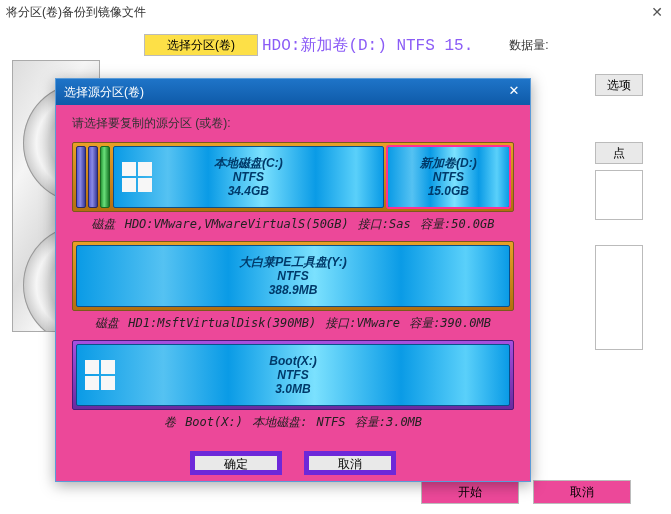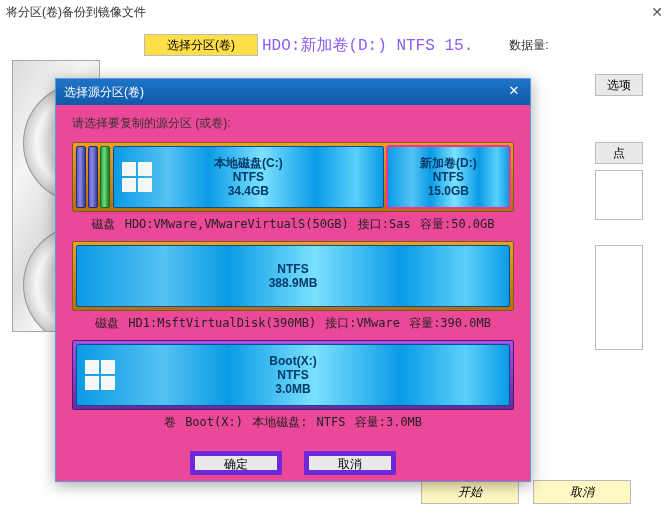--- a/index.html
+++ b/index.html
@@ -22,31 +22,31 @@
 .hdd-illust::after { content:""; position:absolute; left:10px; top:164px; width:120px; height:120px; border-radius:50%; background: radial-gradient(circle at 50% 50%, #fbfbfb 0%, #ddd 40%, #f6f6f6 55%, #ccc 70%, #f0f0f0 85%, #bbb 100%); box-shadow: inset 0 0 0 1px #999; }
 
 
 .side-btn1 { position:absolute; right: 28px; top: 74px; width: 48px; height: 22px; background:#e9e9e9; border:1px solid #bbb; font-size:12px; }
 .side-btn2 { position:absolute; right: 28px; top: 142px; width: 48px; height: 22px; background:#e9e9e9; border:1px solid #bbb; font-size:12px; }
 .side-box1 { position:absolute; right: 28px; top: 170px; width: 48px; height: 50px; border:1px solid #bbb; background:#fff; }
 .side-box2 { position:absolute; right: 28px; top: 245px; width: 48px; height: 105px; border:1px solid #bbb; background:#fff; }
 
 
 .outer-bottom { position:absolute; left:0; right:0; bottom: 10px; display:flex; justify-content:flex-end; gap: 14px; padding-right: 40px; }
-.outer-bottom button { width: 98px; height: 24px; font-size:12px; background:#fef9c3; border:1px solid #bbb;font-style:italic; }
+.outer-bottom button { width: 98px; height: 24px; font-size:12px; background:#ec4899; border:1px solid #bbb; }
 
 
 .modal { position:absolute; left: 55px; top: 58px; width: 476px; background:#ec4899; border:1px solid #5a9bd8; box-shadow: 0 3px 14px rgba(0,0,0,0.35); margin-top: 20px; }
 .modal-title { height: 26px; background: linear-gradient(#1e74c8,#0f5aa8); color:#fff; font-size:12px; display:flex; align-items:center; justify-content:space-between; padding: 0 8px; }
 .modal-close { width:16px; height:16px; color:#fff; font-size:13px; line-height:14px; text-align:center; cursor:pointer; }
 .modal-body { padding: 10px 16px 6px 16px; }
 .prompt { font-size: 12px; color:#333; margin-bottom: 10px; }
 
 
-.disk-group { margin-top: 8px; }
+.disk-group { margin-top: 8px; font-style: italic; }
 .disk-bar { border: 1px solid #7a5a1c; padding: 3px; background: linear-gradient(#e9a026,#b46e0e); border-radius: 2px; }
 .disk-bar-inner { display:flex; gap: 3px; height: 62px; }
 .stripe-pane { width: 34px; display:flex; gap:2px; }
 .stripe { flex:1; border:1px solid #2a2a66; border-radius:2px; background: linear-gradient(90deg,#5a5acf,#8a8ae6 40%,#3a3a99); }
 .stripe.g { background: linear-gradient(90deg,#2a9a3a,#6be07a 40%,#1a7a2a); border-color:#1a6a22; }
 .part { position:relative; flex:1; border:1px solid #0a4f8a; border-radius:2px; background: linear-gradient(90deg,#0a9be6 0%,#55c2f2 20%,#0a9be6 35%,#7be1fe 55%,#0a9be6 75%,#5ad0fa 90%,#0a9be6 100%); display:flex; flex-direction:column; align-items:center; justify-content:center; color:#003a6a; font-weight:bold; font-family:"Consolas","SimSun",monospace; font-size:12px; text-align:center; padding:2px 4px; }
 .part.selected { outline:2px solid #ff2f92; outline-offset:-1px; }
 .part .win-logo { position:absolute; left:8px; top:50%; transform:translateY(-50%); display:grid; grid-template-columns:14px 14px; grid-template-rows:14px 14px; gap:2px; }
 .part .win-logo span { background:#f7f7f7; }
 .part-line { line-height:14px; white-space:nowrap; }
@@ -122,20 +122,21 @@
           </div>
         </div>
       </div>
       <div class="disk-meta">磁盘 HDO:VMware,VMwareVirtualS(50GB)  接口:Sas  容量:50.0GB</div>
     </div>
 
     <div class="disk-group">
       <div class="disk-bar">
         <div class="disk-bar-inner">
           <div class="part">
+            <div class="part-line">大白莱PE工具盘(Y:)</div>
             <div class="part-line">NTFS</div>
             <div class="part-line">388.9MB</div>
           </div>
         </div>
       </div>
       <div class="disk-meta">磁盘 HD1:MsftVirtualDisk(390MB)  接口:VMware  容量:390.0MB</div>
     </div>
 
     <div class="disk-group">
       <div class="disk-bar purple">

